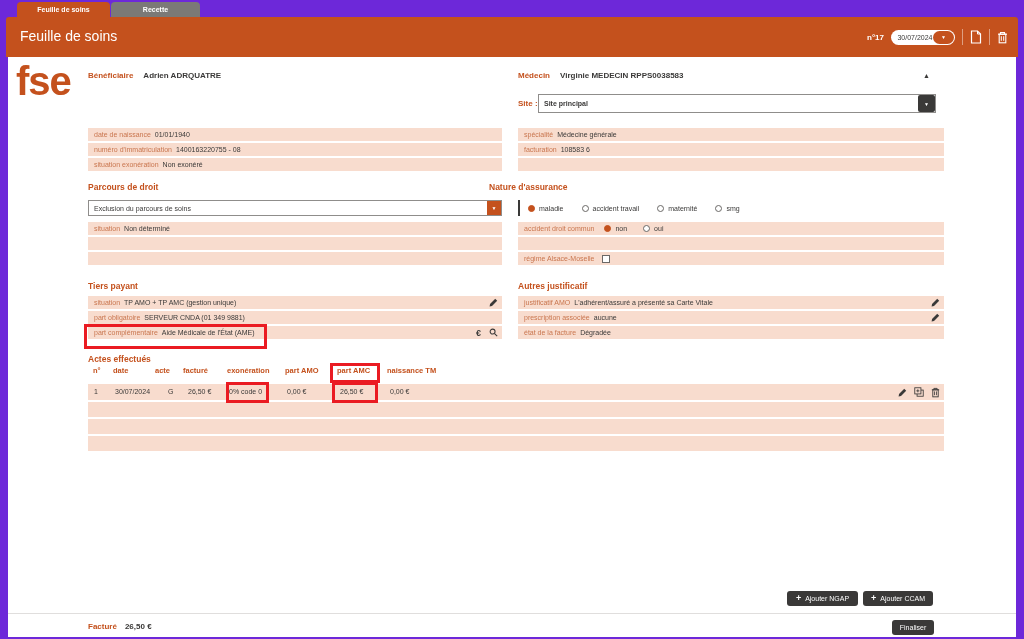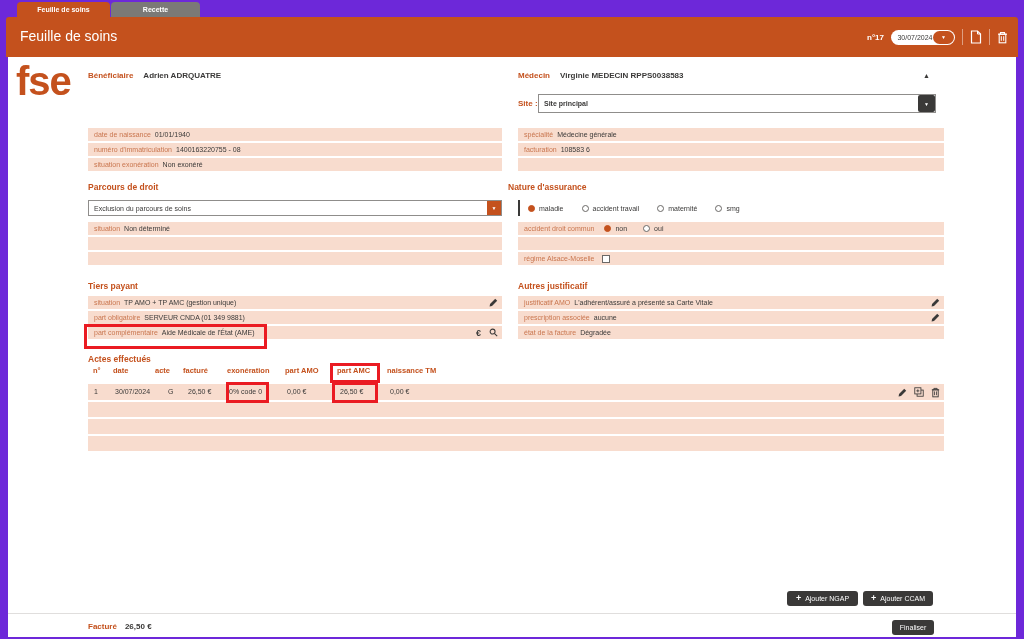--- a/index.html
+++ b/index.html
@@ -145,21 +145,21 @@
       <span class="sval">Exclusion du parcours de soins</span>
       <span class="selbtn" style="width:14px;background:#c4511d">▼</span>
     </div>
     <div class="prow" style="left:80px;top:165px;width:414px">
       <span class="lbl">situation</span>
       <span class="val">Non déterminé</span>
     </div>
     <div class="prow" style="left:80px;top:180px;width:414px"></div>
     <div class="prow" style="left:80px;top:195px;width:414px"></div>
 
-    <div class="sect" style="left:500px;top:125px">Nature d'assurance</div>
+    <div class="sect" style="left:481px;top:125px">Nature d'assurance</div>
     <div class="radiorow" style="left:510px;top:143px;width:426px;height:16px">
       <span class="ropt">
         <span class="radio sel"></span>
         <span class="rlabel">maladie</span>
       </span>
       <span class="ropt">
         <span class="radio"></span>
         <span class="rlabel">accident travail</span>
       </span>
       <span class="ropt">

